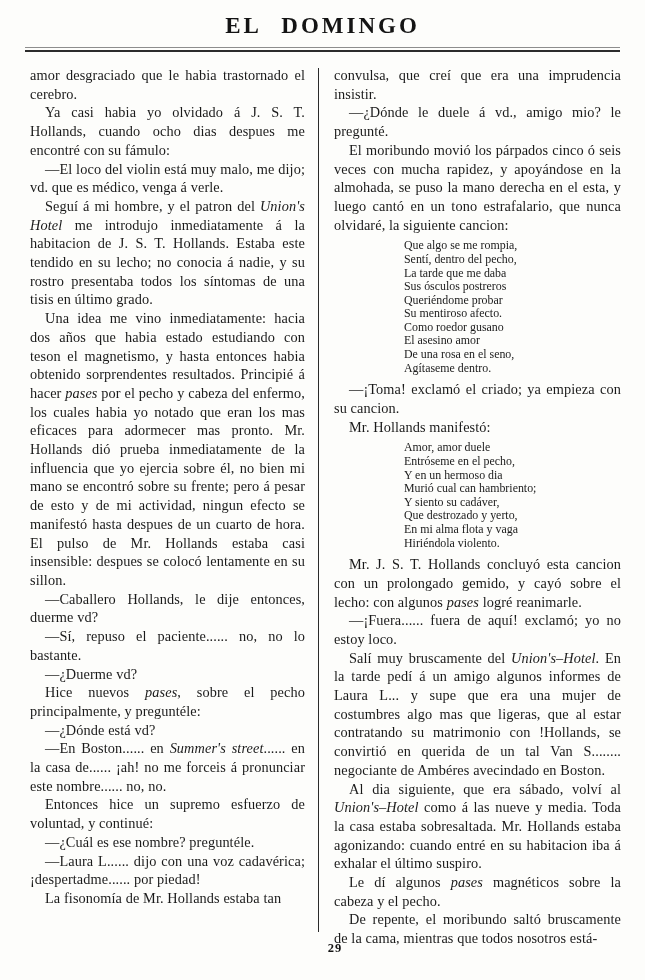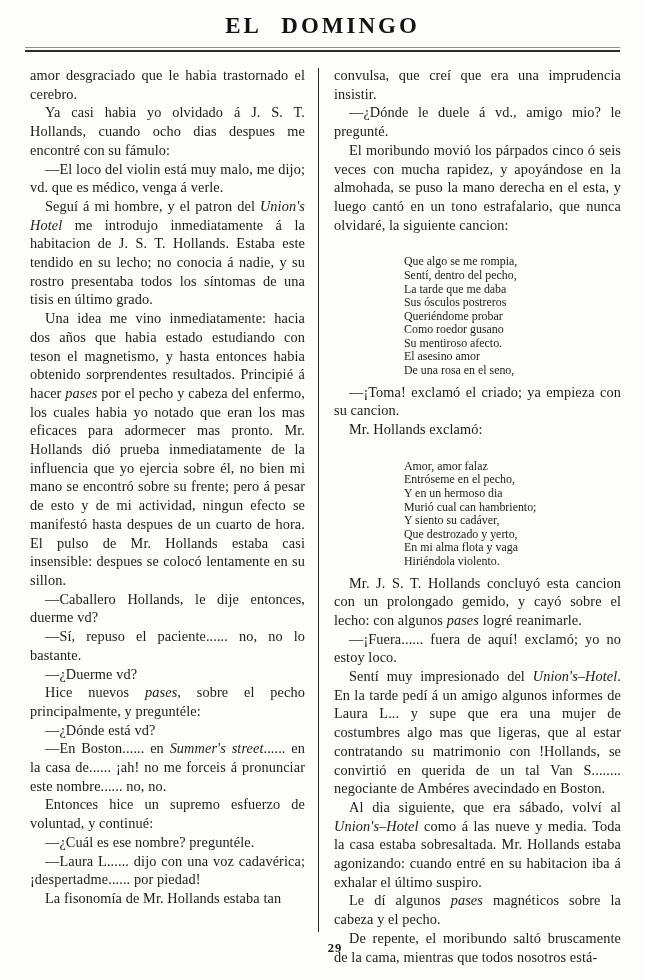--- a/index.html
+++ b/index.html
@@ -49,21 +49,21 @@
     font-size: 14.3px;
     line-height: 18.7px;
     text-align: justify;
     text-indent: 15px;
     letter-spacing: 0.1px;
   }
   p.flush { text-indent: 0; }
   em { font-style: italic; }
 
   .verse {
-    margin: 21px 0 5px 70px;
+    margin: 5px 0 5px 70px;
     font-size: 11.9px;
     line-height: 13.6px;
     text-align: left;
   }
 
   .page-number {
     position: absolute;
     left: 0; right: 0;
     bottom: 24px;
     text-align: center;
@@ -109,40 +109,41 @@
     <div class="col col-right">
         <p class="body flush"><span>convulsa, que creí que era una imprudencia insistir.</span></p>
         <p class="body"><span>—¿Dónde le duele á vd., amigo mio? le pregunté.</span></p>
         <p class="body"><span>El moribundo movió los párpados cinco ó seis veces con mucha rapidez, y apoyándose en la almohada, se puso la mano derecha en el esta, y luego cantó en un tono estrafalario, que nunca olvidaré, la siguiente cancion:</span></p>
         <div class="verse">
           <div>Que algo se me rompia,</div>
           <div>Sentí, dentro del pecho,</div>
           <div>La tarde que me daba</div>
           <div>Sus ósculos postreros</div>
           <div>Queriéndome probar</div>
+          <div>Su mentiroso afecto.</div>
           <div>Como roedor gusano</div>
-          <div>Su mentiroso afecto.</div>
           <div>El asesino amor</div>
           <div>De una rosa en el seno,</div>
+          <div>Agítaseme dentro.</div>
         </div>
         <p class="body"><span>—¡Toma! exclamó el criado; ya empieza con su cancion.</span></p>
-        <p class="body"><span>Mr. Hollands exclamó:</span></p>
+        <p class="body"><span>Mr. Hollands manifestó:</span></p>
         <div class="verse">
-          <div>Amor, amor falaz</div>
+          <div>Amor, amor duele</div>
           <div>Entróseme en el pecho,</div>
           <div>Y en un hermoso dia</div>
           <div>Murió cual can hambriento;</div>
           <div>Y siento su cadáver,</div>
           <div>Que destrozado y yerto,</div>
           <div>En mi alma flota y vaga</div>
           <div>Hiriéndola violento.</div>
         </div>
         <p class="body"><span>Mr. J. S. T. Hollands concluyó esta cancion con un prolongado gemido, y cayó sobre el lecho: con algunos </span><em>pases</em><span> logré reanimarle.</span></p>
         <p class="body"><span>—¡Fuera...... fuera de aquí! exclamó; yo no estoy loco.</span></p>
-        <p class="body"><span>Sentí muy impresionado del </span><em>Union's–Hotel</em><span>. En la tarde pedí á un amigo algunos informes de Laura L... y supe que era una mujer de costumbres algo mas que ligeras, que al estar contratando su matrimonio con !Hollands, se convirtió en querida de un tal Van S........ negociante de Ambéres avecindado en Boston.</span></p>
+        <p class="body"><span>Salí muy bruscamente del </span><em>Union's–Hotel</em><span>. En la tarde pedí á un amigo algunos informes de Laura L... y supe que era una mujer de costumbres algo mas que ligeras, que al estar contratando su matrimonio con !Hollands, se convirtió en querida de un tal Van S........ negociante de Ambéres avecindado en Boston.</span></p>
         <p class="body"><span>Al dia siguiente, que era sábado, volví al </span><em>Union's–Hotel</em><span> como á las nueve y media. Toda la casa estaba sobresaltada. Mr. Hollands estaba agonizando: cuando entré en su habitacion iba á exhalar el último suspiro.</span></p>
         <p class="body"><span>Le dí algunos </span><em>pases</em><span> magnéticos sobre la cabeza y el pecho.</span></p>
         <p class="body"><span>De repente, el moribundo saltó bruscamente de la cama, mientras que todos nosotros está-</span></p>
       </div>
   </div>
 
   <div class="page-number">29</div>
 
 </div>
 

